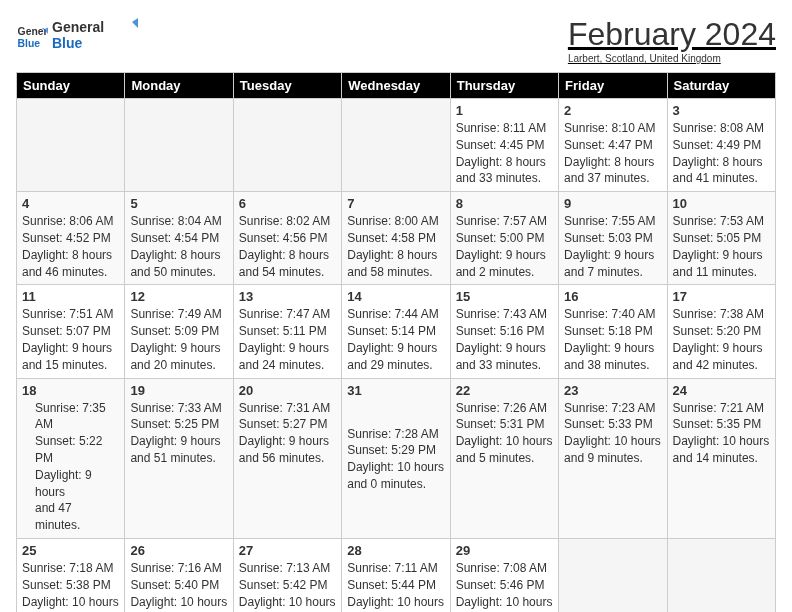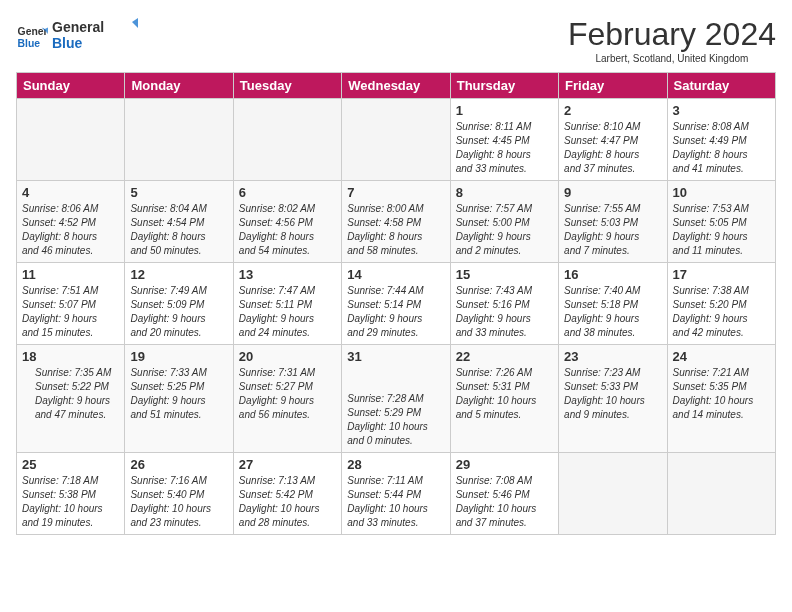--- a/index.html
+++ b/index.html
@@ -19,38 +19,39 @@
     .logo {
       display: flex;
       align-items: center;
       gap: 4px;
     }
     .logo-icon {
       width: 32px;
       height: 32px;
     }
     .title-block {
-      text-align: center;
+      text-align: left;
+      text-decoration: underline;
     }
     .calendar-title {
       font-size: 32px;
       font-weight: normal;
       color: #333;
     }
     .calendar-subtitle {
       font-size: 10px;
       color: #333;
     }
     table {
       width: 100%;
       border-collapse: collapse;
       table-layout: fixed;
     }
     th {
-      background-color: #be185d;
+      background-color: #000000;
       color: #fff;
       text-align: left;
       padding: 5px 6px;
       font-size: 13px;
       font-weight: bold;
       border: 1px solid #ccc;
     }
     td {
       border: 1px solid #ccc;
       vertical-align: top;
@@ -62,24 +63,23 @@
     }
     td.empty {
       background: #f5f5f5;
     }
     .day-number {
       font-size: 13px;
       font-weight: bold;
       margin-bottom: 2px;
     }
     .day-info {
-      font-size: 10px;
+      font-size: 12px;
       line-height: 1.4;
       color: #333;
-      font-style: italic;
     }
     tr:nth-child(even) td:not(.empty) {
       background: #f9f9f9;
     }
   </style>
 </head>
 <body>
 
 <div class="header-area">
   <div class="logo">

